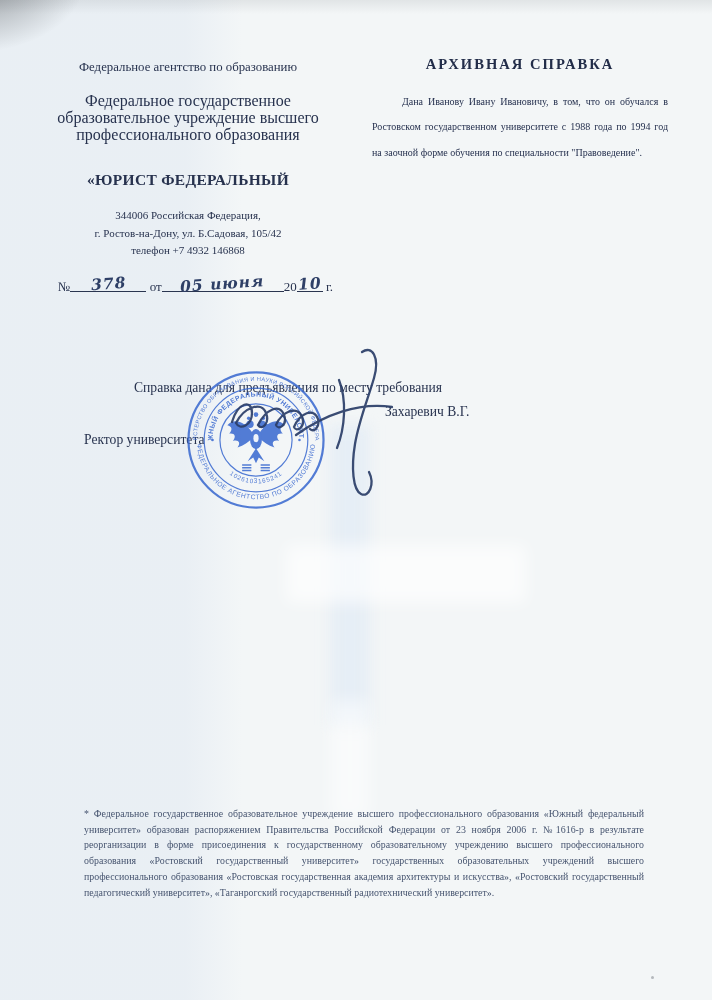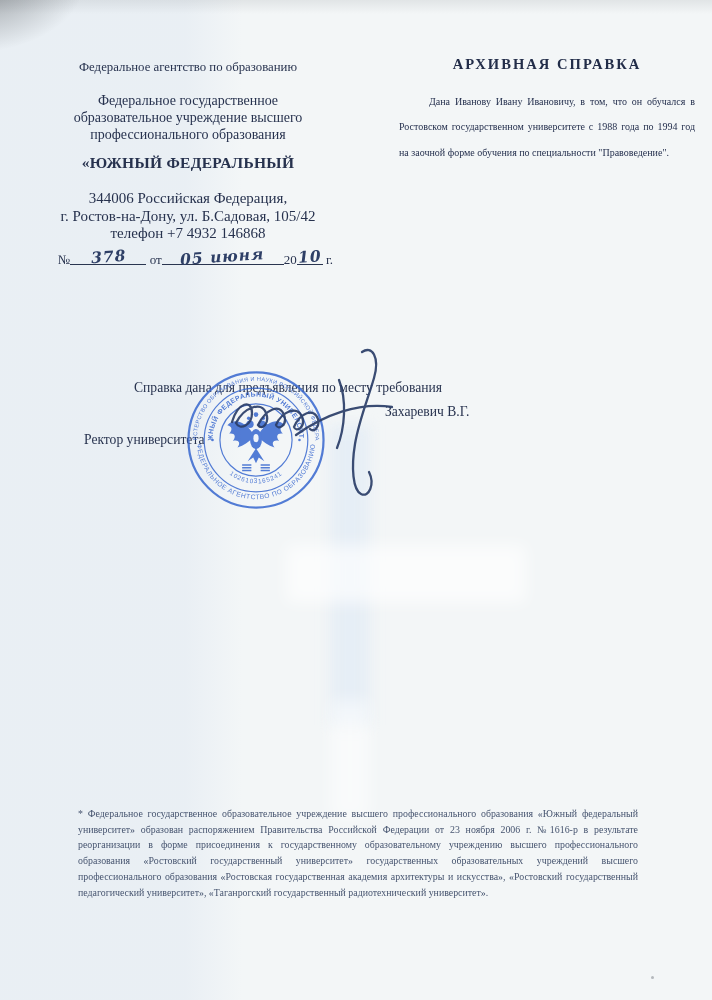--- a/index.html
+++ b/index.html
@@ -26,79 +26,79 @@
   .wm-b{position:absolute;left:330px;top:700px;width:40px;height:120px;
         background:rgba(255,255,255,0.5);filter:blur(8px);}
   .speck{position:absolute;width:3px;height:3px;border-radius:50%;background:#8a8f96;opacity:.6;}
 
   
   .lh{
     position:absolute;left:52px;top:60px;width:272px;
     text-align:center;color:#27324e;
   }
   .lh .agency{font-size:12.8px;margin-bottom:17px;}
-  .lh .institution{font-size:14px;line-height:17px;margin-bottom:10px;}
+  .lh .institution{font-size:16px;line-height:17px;margin-bottom:27px;}
   .lh .uni{font-size:15.5px;font-weight:bold;line-height:20px;letter-spacing:.3px;margin-bottom:17px;}
-  .lh .addr{font-size:15px;line-height:17.5px;margin-bottom:6px;}
+  .lh .addr{font-size:11px;line-height:17.5px;margin-bottom:16px;}
   .num-row{
     font-size:13px;text-align:left;margin-left:6px;white-space:nowrap;color:#27324e;
   }
   .blank{
     display:inline-block;border-bottom:1px solid #2a3550;
     text-align:center;vertical-align:baseline;height:15px;
   }
   .w76{width:76px;} .w120{width:122px;} .w26{width:26px;}
   .hw{
     font-style:italic;font-weight:bold;font-size:15.5px;
     font-family:"DejaVu Serif", serif;
     color:#2e3f66;display:inline-block;
     position:relative;top:-2px;transform:rotate(-4deg);
     letter-spacing:1px;
   }
 
   
-  .rc{position:absolute;left:372px;top:56px;width:296px;color:#25304e;margin-left:27px;}
+  .rc{position:absolute;left:372px;top:56px;width:296px;color:#25304e;}
   .rc .title{
     text-align:center;font-weight:bold;font-size:14.6px;
     letter-spacing:2px;margin-bottom:16px;color:#222d49;
   }
   .rc p{
     margin:0;font-size:10px;line-height:25.3px;
     text-align:justify;text-indent:30px;
   }
 
   
   .purpose{position:absolute;left:134px;top:380px;font-size:13.6px;color:#27324e;}
   .rector{position:absolute;left:84px;top:410px;font-size:13.6px;color:#27324e;margin-top:22px;}
   .signer{position:absolute;left:385px;top:404px;font-size:13.6px;color:#27324e;}
 
   .stamp{position:absolute;left:182px;top:366px;width:148px;height:148px;opacity:.87;}
   .sig{position:absolute;left:218px;top:342px;width:196px;height:176px;}
 
   
   .footnote{
-    position:absolute;left:78px;top:806px;width:560px;
+    position:absolute;left:84px;top:806px;width:560px;
     font-size:9.9px;line-height:15.7px;color:#46546f;
     text-align:justify;
   }
 </style>
 </head>
 <body>
 
 <div class="page">
   <div class="wm-v"></div>
   <div class="wm-h"></div>
   <div class="wm-b"></div>
   <div class="speck" style="left:651px;top:976px;"></div>
 
   <div class="lh">
     <div class="agency">Федеральное агентство по образованию</div>
     <div class="institution">Федеральное государственное образовательное учреждение высшего профессионального образования</div>
     <div class="uni">
-      <div>«ЮЖНЫЙ ФЕДЕРАЛЬНЫЙ</div>
+      <div>«ЮРИСТ ФЕДЕРАЛЬНЫЙ</div>
     </div>
     <div class="addr">
       <div>344006 Российская Федерация,</div>
       <div>г. Ростов-на-Дону, ул. Б.Садовая, 105/42</div>
       <div>телефон +7 4932 146868</div>
     </div>
     <div class="num-row">
       <span>№</span><span class="blank w76"><i class="hw">378</i></span>
       <span>от</span><span class="blank w120"><i class="hw">05 июня</i></span><span>20</span><span class="blank w26"><i class="hw">10</i></span> <span>г.</span>
     </div>

